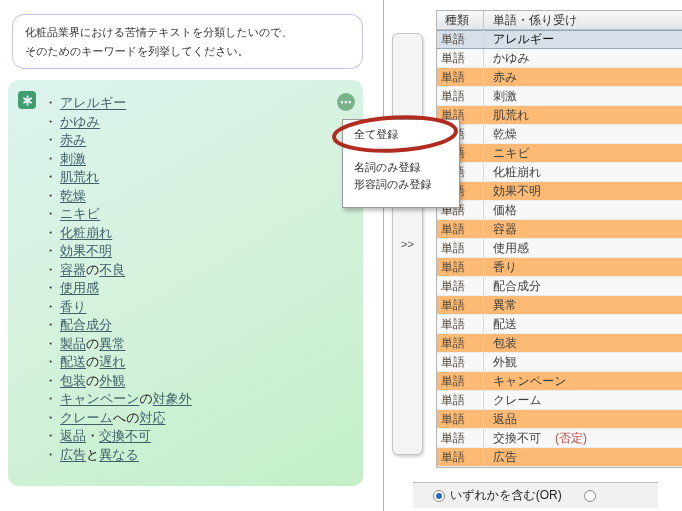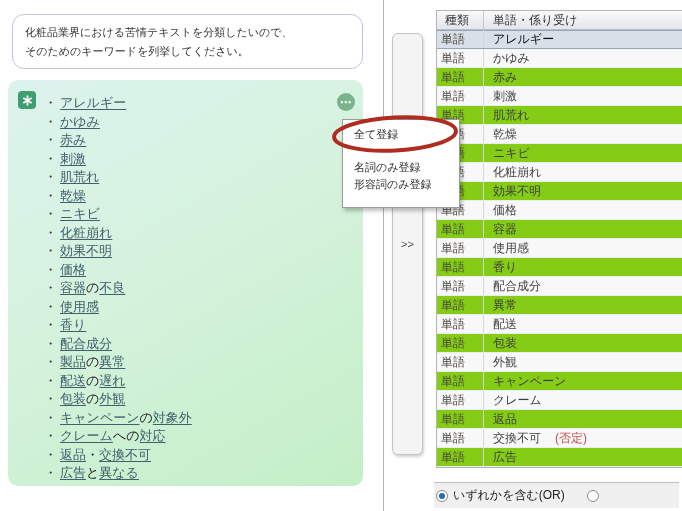--- a/index.html
+++ b/index.html
@@ -29,37 +29,37 @@
   
   .v-divider { position:absolute; left:383px; top:0; width:1px; height:511px; background:#b3b3b3; }
   .transfer-btn { position:absolute; left:392px; top:33px; width:31px; height:422px;
     background:#f4f4f4; border:1px solid #c4c4c4; border-radius:6px;
     box-shadow:1px 2px 3px rgba(0,0,0,.18);
     display:flex; align-items:center; justify-content:center;
     font-size:11px; color:#555; cursor:pointer; }
 
   
   .word-table { position:absolute; left:436px; top:10px; width:246px;
-    border:1px solid #b5b5b5; border-right:none; background:#84cc16; font-size:12px; color:#3e3e3e; }
+    border:1px solid #b5b5b5; border-right:none; background:#fdba74; font-size:12px; color:#3e3e3e; }
   .thead { display:flex; height:19px; line-height:18px;
     background:linear-gradient(#f8f9fa,#e3e6ea); border-bottom:1px solid #b9bdc2; color:#333; }
   .th-cat { width:47px; padding-left:8px; border-right:1px solid #c9c9c9; }
   .th-word { flex:1; padding-left:9px; }
   .trow { display:flex; height:19px; line-height:18px; border-bottom:1px solid #ececec; cursor:pointer; }
   .trow.alt { background:#f8f8f8; }
   .trow.selected { background:#d7e0e9; border-bottom:1px solid #93a7b8;
     box-shadow:inset 0 1px 0 #93a7b8; color:#111; }
   .td-cat { width:47px; padding-left:4px; border-right:1px solid #d6d6d6; color:#4d463f; }
   .td-word { flex:1; padding-left:9px; white-space:nowrap; overflow:hidden; }
   .td-note { color:#c0504d; font-size:12px; margin-left:14px; }
 
   
-  .filter-bar { position:absolute; left:434px; top:482px; width:245px; height:26px;
+  .filter-bar { position:absolute; left:413px; top:482px; width:245px; height:26px;
     background:#f0f0f0; border-top:1px solid #bdbdbd;
-    display:flex; align-items:center; gap:22px; padding-left:2px; font-size:12px; color:#222; }
+    display:flex; align-items:center; gap:22px; padding-left:20px; font-size:12px; color:#222; }
   .radio-opt { display:flex; align-items:center; gap:5px; cursor:pointer; }
   .radio-circle { width:12px; height:12px; border-radius:50%; background:#fff;
     border:1px solid #8a8a8a; display:flex; align-items:center; justify-content:center; }
   .radio-circle .dot { width:6px; height:6px; border-radius:50%; background:transparent; }
   .radio-opt.on .radio-circle .dot { background:#2a66c8; }
 
   
   .context-menu { position:absolute; left:342px; top:119px; width:118px; height:89px;
     background:#fff; border:1px solid #9b9b9b; box-shadow:2px 3px 4px rgba(0,0,0,.25);
     padding-top:5px; font-size:11px; color:#2b2b2b; z-index:5; }
@@ -92,21 +92,20 @@
     <div class="kw-list">
         <div class="kw-item"><span class="bullet">・</span><span class="kw-link">アレルギー</span></div>
         <div class="kw-item"><span class="bullet">・</span><span class="kw-link">かゆみ</span></div>
         <div class="kw-item"><span class="bullet">・</span><span class="kw-link">赤み</span></div>
         <div class="kw-item"><span class="bullet">・</span><span class="kw-link">刺激</span></div>
         <div class="kw-item"><span class="bullet">・</span><span class="kw-link">肌荒れ</span></div>
         <div class="kw-item"><span class="bullet">・</span><span class="kw-link">乾燥</span></div>
         <div class="kw-item"><span class="bullet">・</span><span class="kw-link">ニキビ</span></div>
         <div class="kw-item"><span class="bullet">・</span><span class="kw-link">化粧崩れ</span></div>
         <div class="kw-item"><span class="bullet">・</span><span class="kw-link">効果不明</span></div>
-        <div class="kw-item"><span class="bullet">・</span><span class="kw-link">価格</span></div>
         <div class="kw-item"><span class="bullet">・</span><span class="kw-link">容器</span><span class="kw-plain">の</span><span class="kw-link">不良</span></div>
         <div class="kw-item"><span class="bullet">・</span><span class="kw-link">使用感</span></div>
         <div class="kw-item"><span class="bullet">・</span><span class="kw-link">香り</span></div>
         <div class="kw-item"><span class="bullet">・</span><span class="kw-link">配合成分</span></div>
         <div class="kw-item"><span class="bullet">・</span><span class="kw-link">製品</span><span class="kw-plain">の</span><span class="kw-link">異常</span></div>
         <div class="kw-item"><span class="bullet">・</span><span class="kw-link">配送</span><span class="kw-plain">の</span><span class="kw-link">遅れ</span></div>
         <div class="kw-item"><span class="bullet">・</span><span class="kw-link">包装</span><span class="kw-plain">の</span><span class="kw-link">外観</span></div>
         <div class="kw-item"><span class="bullet">・</span><span class="kw-link">キャンペーン</span><span class="kw-plain">の</span><span class="kw-link">対象外</span></div>
         <div class="kw-item"><span class="bullet">・</span><span class="kw-link">クレーム</span><span class="kw-plain">への</span><span class="kw-link">対応</span></div>
         <div class="kw-item"><span class="bullet">・</span><span class="kw-link">返品</span><span class="kw-plain">・</span><span class="kw-link">交換不可</span></div>

